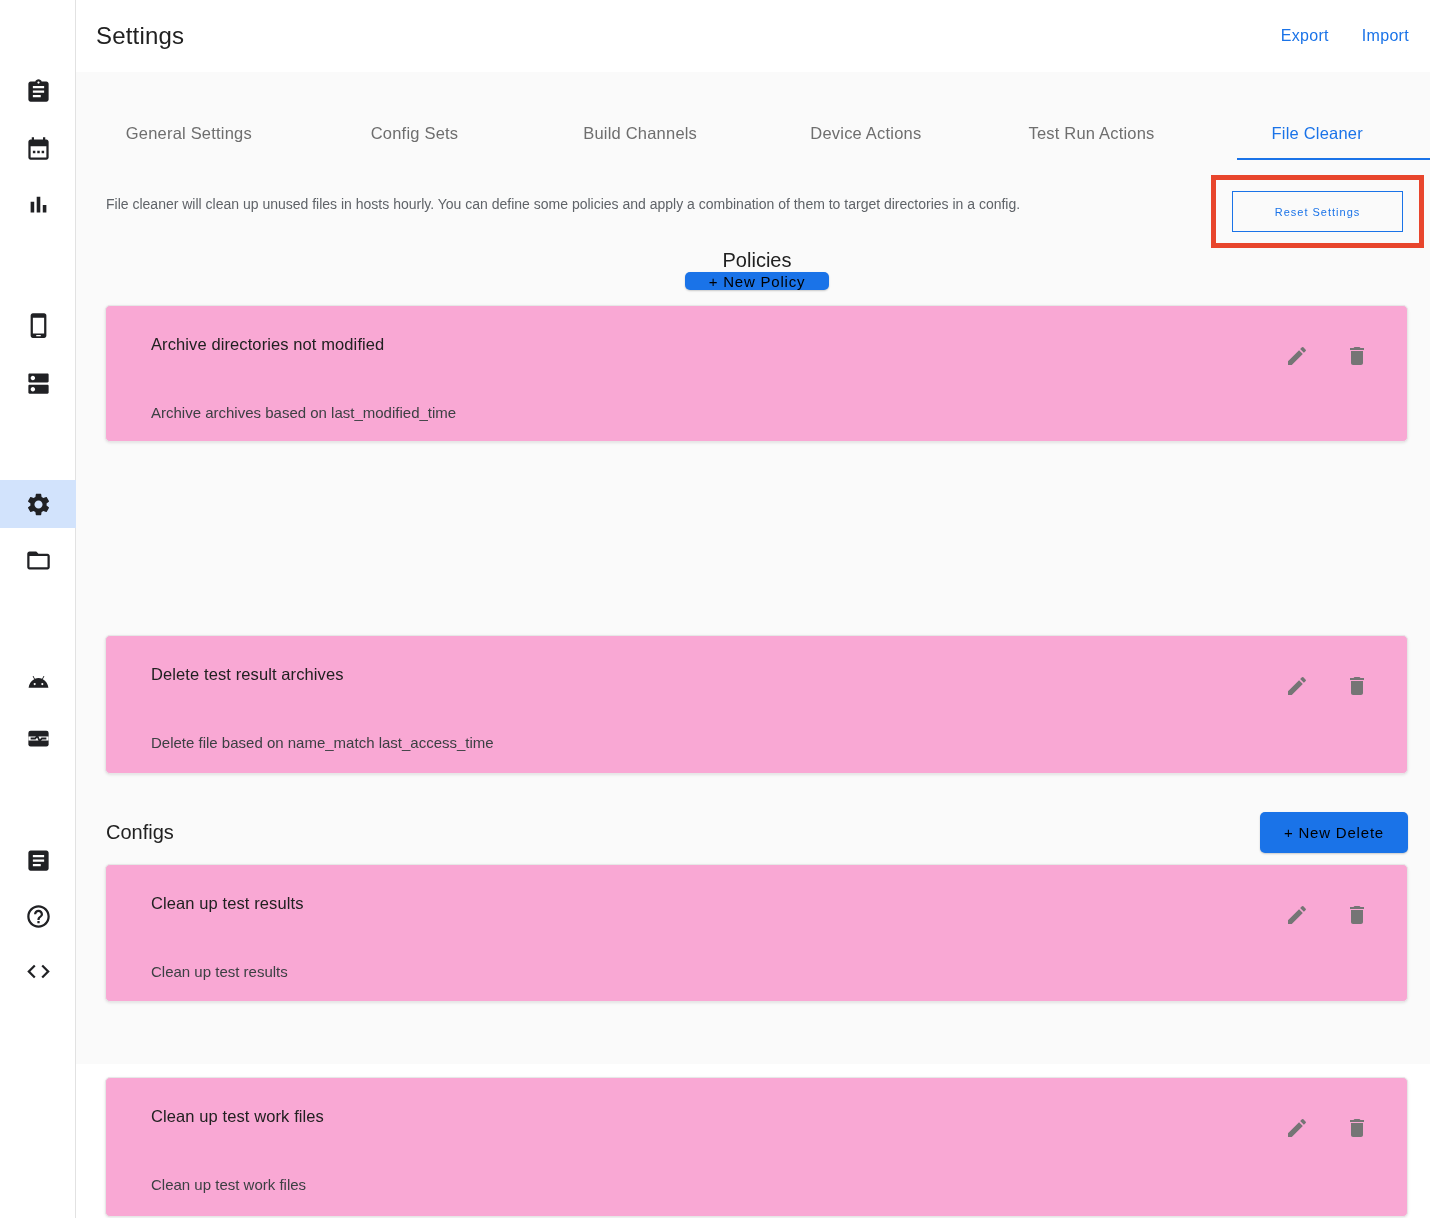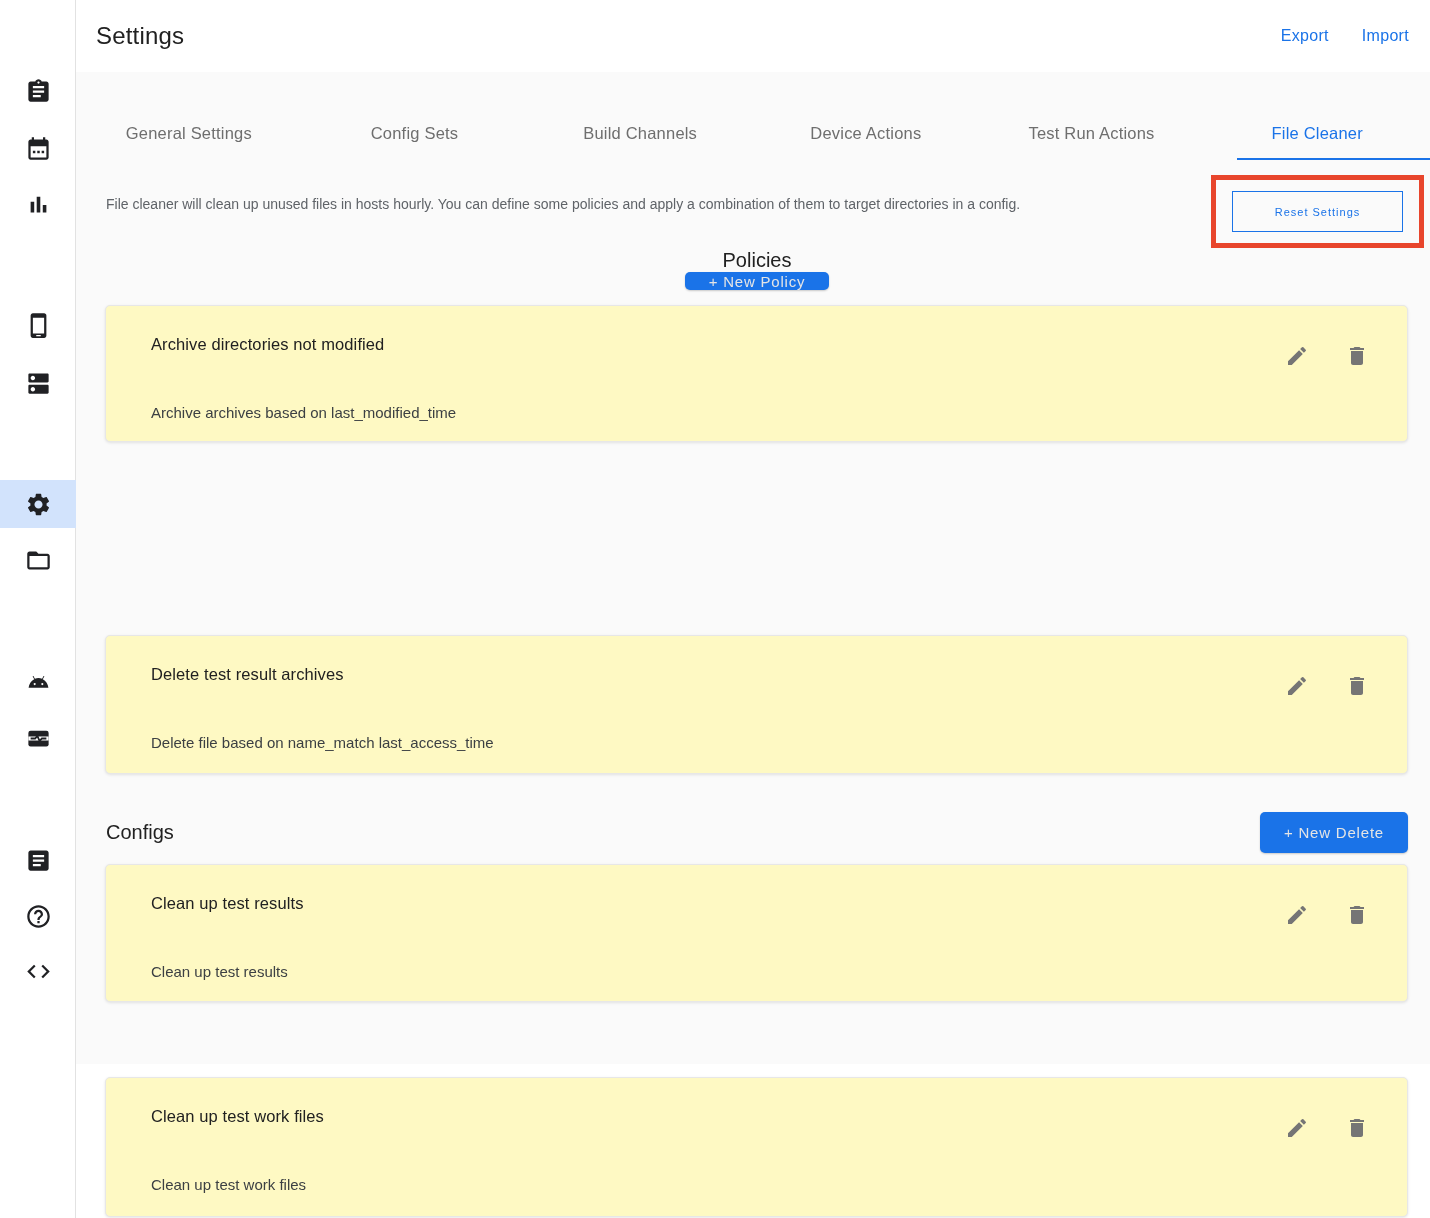--- a/index.html
+++ b/index.html
@@ -69,30 +69,30 @@
 
   
   .section-row {
     position:absolute; left:30px; right:22px; height:41px;
     display:flex; align-items:center; justify-content:space-between;
   }
   #policies-row { top:177px;flex-direction:column; }
   #configs-row  { top:740px; }
   .section-heading { margin:0; font-size:20px; font-weight:400; color:#212121; }
   .primary-btn {
-    height:41px; padding:0 24px; background:#1a73e8; color:#e5e5e5;
+    height:41px; padding:0 24px; background:#1a73e8; color:#000000;
     border:none; border-radius:5px; font-size:15px; letter-spacing:.8px; cursor:pointer;
     font-family:"Liberation Sans", sans-serif;
     box-shadow:0 1px 2px rgba(0,0,0,.2);
   }
 
   
   .card {
     position:absolute; left:29px; width:1303px;
-    background:#fef9c3; border:1px solid #e7e7e7; border-radius:5px;
+    background:#f9a8d4; border:1px solid #e7e7e7; border-radius:5px;
     box-shadow:0 1px 3px rgba(0,0,0,.10);
   }
   #policy-card-0 { top:233px; height:137px; }
   #policy-card-1 { top:397px; height:137px; }
   #policy-card-2 { top:563px; height:139px; }
   #config-card-0 { top:792px; height:138px; }
   #config-card-1 { top:970px; height:140px;margin-top:35px; }
   .card-title {
     position:absolute; left:45px; top:29px;
     font-size:16.5px; color:#212121; letter-spacing:.1px;

